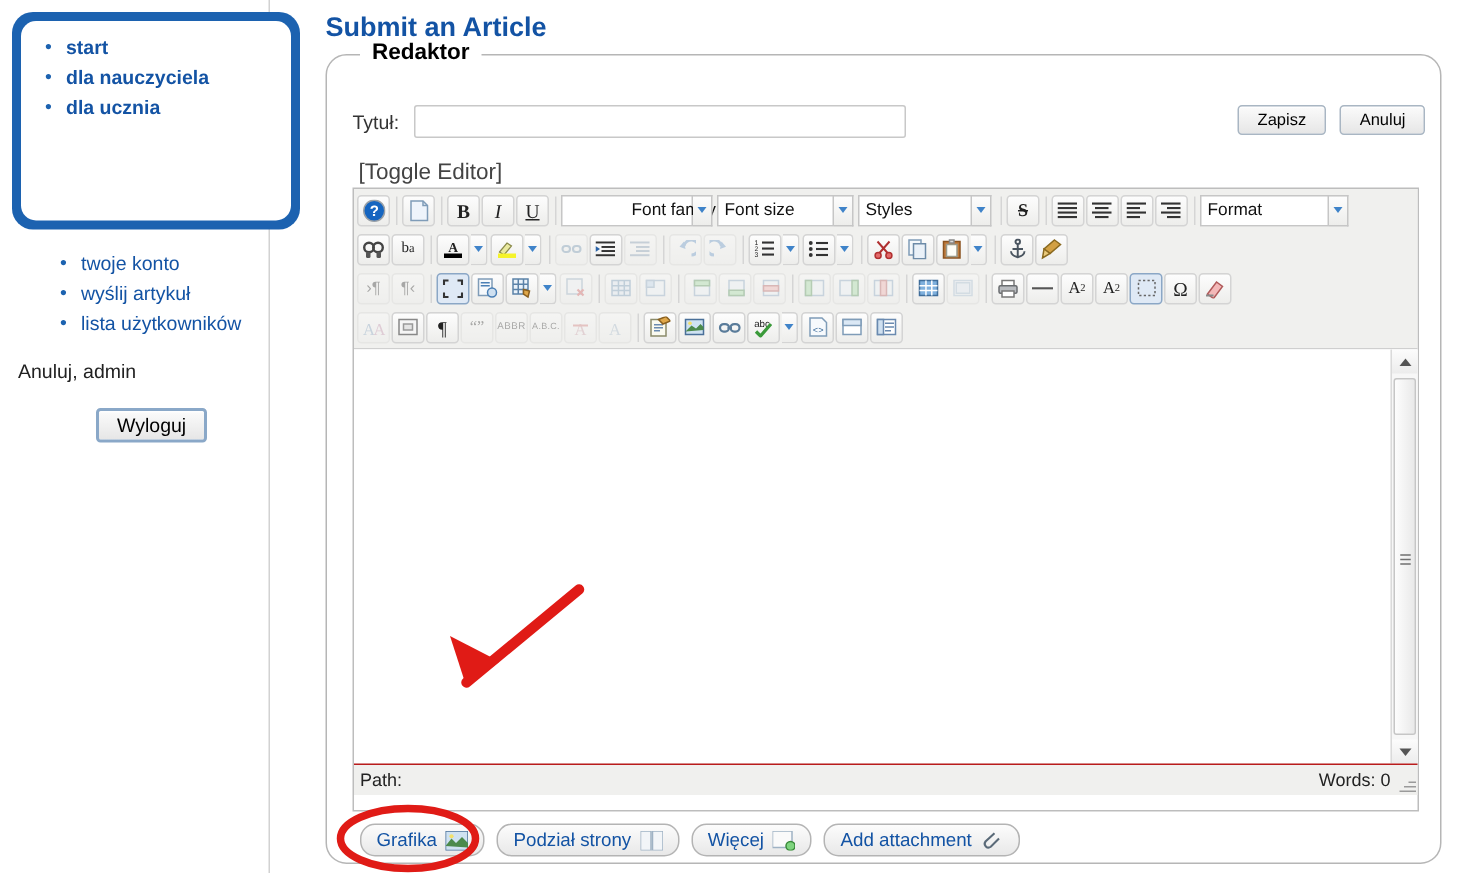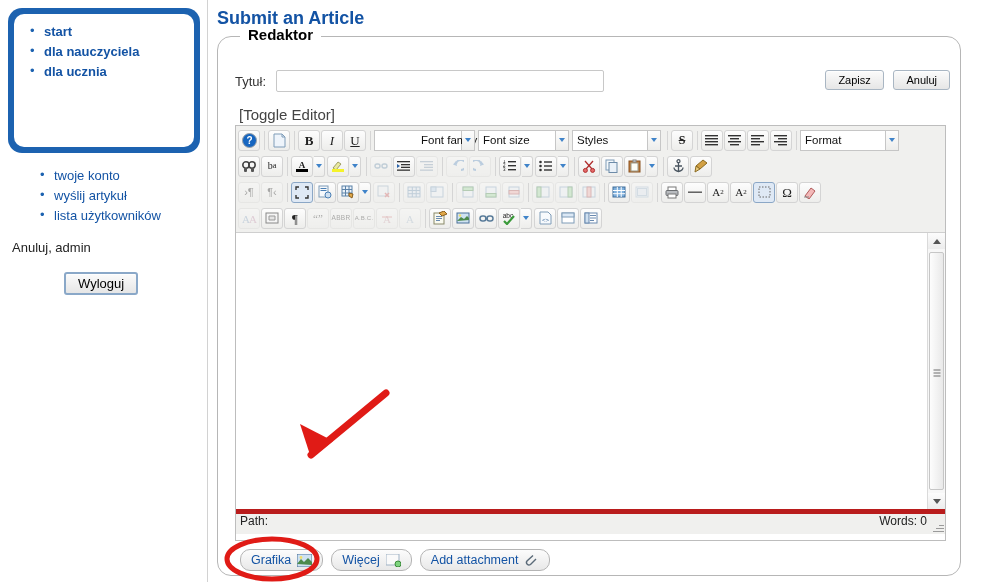--- a/index.html
+++ b/index.html
@@ -2,21 +2,21 @@
 <html><head>
 <meta charset="utf-8">
 <style>
   html,body{margin:0;padding:0;}
   body{
     width:982px;height:582px;background:#ffffff;
     font-family:"Liberation Sans",sans-serif;
     font-size:13px;color:#333;overflow:hidden;position:relative;
   }
   
-  #sidebar{position:absolute;left:0;top:0;width:208px;height:582px;
+  #sidebar{position:absolute;left:0;top:0;width:180px;height:582px;
            border-right:1px solid #d2d2d2;box-sizing:border-box;background:#fff;}
   .bluebox{position:absolute;left:8px;top:8px;width:192px;height:145px;
            background:#1c62b0;border-radius:14px;box-sizing:border-box;padding:6px;}
   .bluebox-inner{background:#fff;border-radius:10px;width:100%;height:100%;
                  box-sizing:border-box;padding:10px 4px 4px 4px;}
   .menu-main{list-style:none;margin:0;padding:0 0 0 12px;}
   .menu-main li{position:relative;padding-left:14px;margin-bottom:5px;line-height:15px;}
   .menu-main li:before{content:"\2022";position:absolute;left:0;top:-1px;color:#1c62b0;font-size:13px;}
   .menu-main a{color:#1353a4;font-weight:bold;font-size:13px;text-decoration:none;}
   .menu-user{list-style:none;margin:0;padding:0;position:absolute;left:40px;top:168px;}
@@ -81,22 +81,22 @@
            background:linear-gradient(#fcfcfc,#ececec);cursor:pointer;}
   .vsb-btn i{display:block;width:0;height:0;border-left:4px solid transparent;
              border-right:4px solid transparent;}
   .vsb-up i{border-bottom:5px solid #555;}
   .vsb-dn i{border-top:5px solid #555;}
   .vsb-thumb{position:absolute;left:1px;right:1px;top:19px;bottom:19px;
     background:linear-gradient(90deg,#fdfdfd,#e9e9e9);border:1px solid #c6c6c6;border-radius:2px;cursor:pointer;}
   .vsb-grip{position:absolute;left:50%;top:50%;transform:translate(-50%,-50%);
     width:7px;height:7px;}
   .vsb-grip b{display:block;height:1px;background:#707070;margin:2px 0;}
-  .estatus{height:20px;background:#f0f0ee;border-top:5px solid #b91c1c;
-           display:flex;padding:0 4px;font-size:12px;color:#222;position:relative;}
+  .estatus{height:20px;background:#f0f0ee;border-top:1px solid #b91c1c;
+           display:flex;align-items:center;padding:0 4px;font-size:12px;color:#222;position:relative;}
   .estatus .words{margin-left:auto;margin-right:14px;}
   .resizer{position:absolute;right:1px;bottom:1px;width:12px;height:12px;}
   .resizer b{position:absolute;right:0;height:1px;background:#9a9a9a;}
   
   .btm-btns{position:absolute;left:22px;top:512px;display:flex;align-items:center;}
   .mcebtn{display:flex;align-items:center;gap:6px;
     background:linear-gradient(#fcfcfc,#e8e8e8);border:1px solid #b4b4b4;border-radius:10px;
     padding:3px 10px;margin-right:8px;font-size:12.5px;color:#1353a4;cursor:pointer;}
   .mcebtn .gi{width:15px;height:13px;display:block;}
   
@@ -652,20 +652,29 @@
     </div>
 
     <div class="btm-btns">
       <div class="mcebtn">
         <span>Grafika</span>
         <span class="gi">
           <svg width="15" height="13" viewBox="0 0 15 13">
               <rect x="0" y="0" width="15" height="13" fill="#cfe2f2" stroke="#4a7099"></rect>
               <path d="M0 10l4-5 3 3 4-4 4 4v3z" fill="#4c8a4c"></path>
               <circle cx="4" cy="3.5" r="1.4" fill="#f3e06a"></circle>
+            </svg>
+        </span>
+      </div>
+      <div class="mcebtn">
+        <span>Podział strony</span>
+        <span class="gi">
+          <svg width="15" height="13" viewBox="0 0 15 13">
+              <rect x="0" y="0" width="7" height="13" fill="#f2f5f8" stroke="#9fb2c4"></rect>
+              <rect x="8" y="0" width="7" height="13" fill="#f2f5f8" stroke="#9fb2c4"></rect>
             </svg>
         </span>
       </div>
       <div class="mcebtn">
         <span>Więcej</span>
         <span class="gi">
           <svg width="15" height="13" viewBox="0 0 15 13">
               <rect x="0" y="0" width="13" height="11" fill="#fafafa" stroke="#9fb2c4"></rect>
               <circle cx="12" cy="10" r="3" fill="#7ed47e" stroke="#3a8a3a"></circle>
             </svg>

